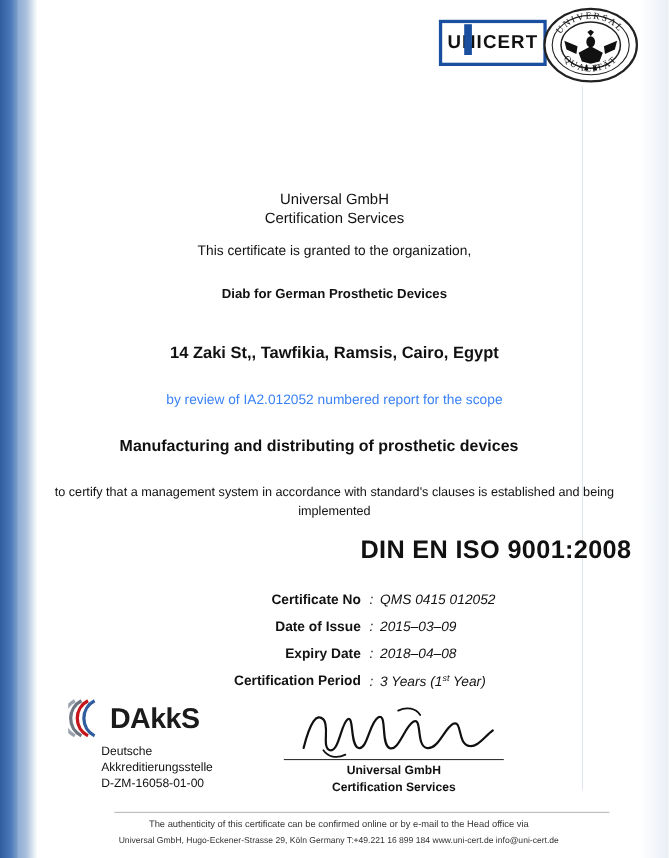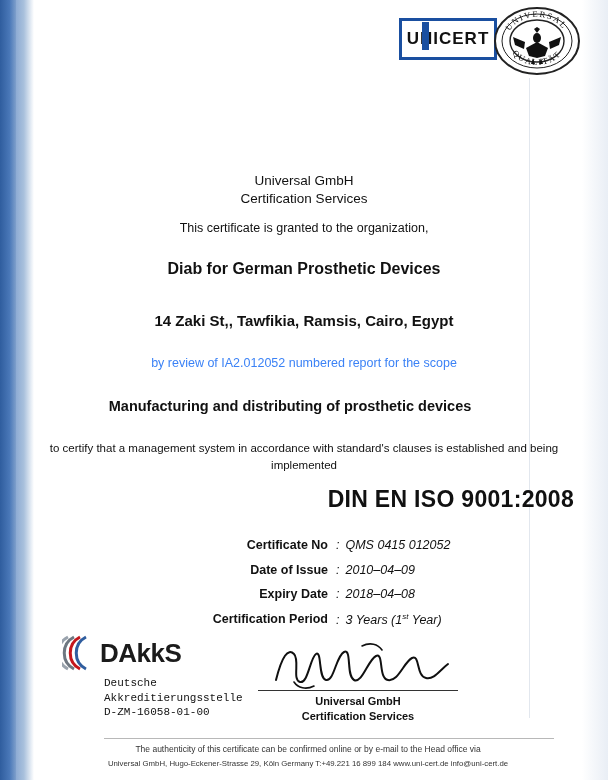--- a/index.html
+++ b/index.html
@@ -116,21 +116,21 @@
     text-align: center;
     font-size: 12.5px;
     color: #111111;
   }
   .org {
     position: absolute;
     left: 34px;
     top: 260px;
     width: 540px;
     text-align: center;
-    font-size: 16px;
+    font-size: 12px;
     font-weight: bold;
     color: #111111;
   }
   .address {
     position: absolute;
     left: 34px;
     top: 312px;
     width: 540px;
     text-align: center;
     font-size: 15px;
@@ -224,25 +224,24 @@
   }
   .dakks-word {
     font-size: 26px;
     font-weight: bold;
     letter-spacing: -0.5px;
     color: #1b1b1b;
     margin-left: 4px;
   }
   .dakks-lines {
     margin-top: 2px;
-    margin-left: 42px;
+    margin-left: 30px;
     font-size: 11px;
     line-height: 1.32;
     color: #111111;
-    font-family: Liberation Mono, monospace;
   }
   
   .signature {
     position: absolute;
     left: 258px;
     top: 636px;
     width: 210px;
     text-align: center;
   }
   .sig-line {
@@ -352,21 +351,21 @@
 
   <div class="standard">DIN EN ISO 9001:2008</div>
 
   <div class="details">
     <div class="detail-row">
       <div class="detail-label">Certificate No</div>
       <div class="detail-value"><span class="colon">:</span><span>QMS 0415 012052</span></div>
     </div>
     <div class="detail-row">
       <div class="detail-label">Date of Issue</div>
-      <div class="detail-value"><span class="colon">:</span><span>2010–04–09</span></div>
+      <div class="detail-value"><span class="colon">:</span><span>2015–03–09</span></div>
     </div>
     <div class="detail-row">
       <div class="detail-label">Expiry Date</div>
       <div class="detail-value"><span class="colon">:</span><span>2018–04–08</span></div>
     </div>
     <div class="detail-row">
       <div class="detail-label">Certification Period</div>
       <div class="detail-value"><span class="colon">:</span><span>3 Years (1<sup>st</sup> Year)</span></div>
     </div>
   </div>

